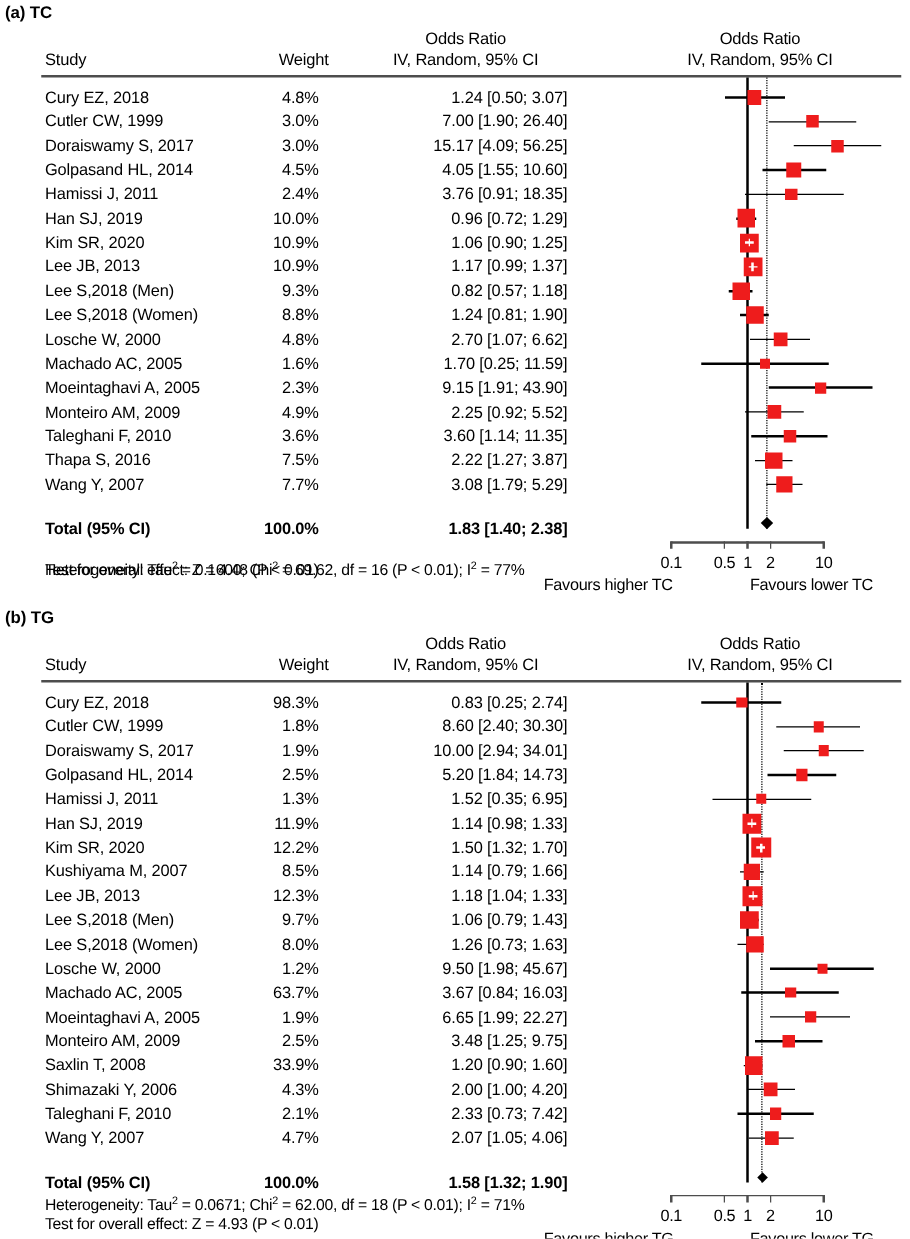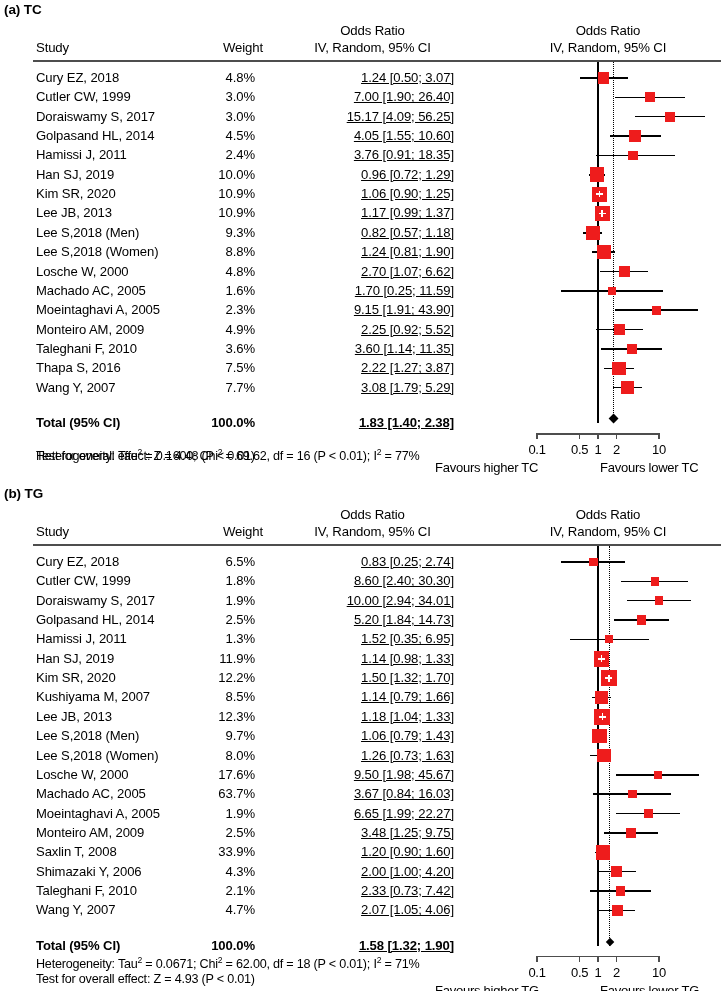--- a/index.html
+++ b/index.html
@@ -101,21 +101,20 @@
     top: 0;
     text-align: right;
   }
   .cell-or {
     position: absolute;
     left: 282px;
     width: 172px;
     top: 0;
     text-align: right;
     font-variant-numeric: tabular-nums;
-    text-decoration: underline;
   }
   .row.total .cell-study,
   .row.total .cell-weight,
   .row.total .cell-or {
     font-weight: bold;
   }
   .het {
     position: absolute;
     left: 36px;
     font-size: 12.6px;
@@ -376,21 +375,21 @@
       <div class="hdr hdr-line2 hdr-or1-b">IV, Random, 95% CI</div>
       <div class="hdr hdr-line1 hdr-or2-t">Odds Ratio</div>
       <div class="hdr hdr-line2 hdr-or2-b">IV, Random, 95% CI</div>
     </div>
 
     <div class="rule" style="top:60px"></div>
 
     <div class="rows" id="rows-b">
         <div class="row" style="top: 70px;">
           <span class="cell-study">Cury EZ, 2018</span>
-          <span class="cell-weight">6.5%</span>
+          <span class="cell-weight">98.3%</span>
           <span class="cell-or">0.83 [0.25;  2.74]</span>
         </div>
         <div class="row" style="top: 89.35px;">
           <span class="cell-study">Cutler CW, 1999</span>
           <span class="cell-weight">1.8%</span>
           <span class="cell-or">8.60 [2.40; 30.30]</span>
         </div>
         <div class="row" style="top: 108.7px;">
           <span class="cell-study">Doraiswamy S, 2017</span>
           <span class="cell-weight">1.9%</span>
@@ -431,21 +430,21 @@
           <span class="cell-weight">9.7%</span>
           <span class="cell-or">1.06 [0.79;  1.43]</span>
         </div>
         <div class="row" style="top: 263.5px;">
           <span class="cell-study">Lee S,2018 (Women)</span>
           <span class="cell-weight">8.0%</span>
           <span class="cell-or">1.26 [0.73;  1.63]</span>
         </div>
         <div class="row" style="top: 282.85px;">
           <span class="cell-study">Losche W, 2000</span>
-          <span class="cell-weight">17.6%</span>
+          <span class="cell-weight">1.2%</span>
           <span class="cell-or">9.50 [1.98; 45.67]</span>
         </div>
         <div class="row" style="top: 302.2px;">
           <span class="cell-study">Machado AC, 2005</span>
           <span class="cell-weight">63.7%</span>
           <span class="cell-or">3.67 [0.84; 16.03]</span>
         </div>
         <div class="row" style="top: 321.55px;">
           <span class="cell-study">Moeintaghavi A, 2005</span>
           <span class="cell-weight">1.9%</span>

